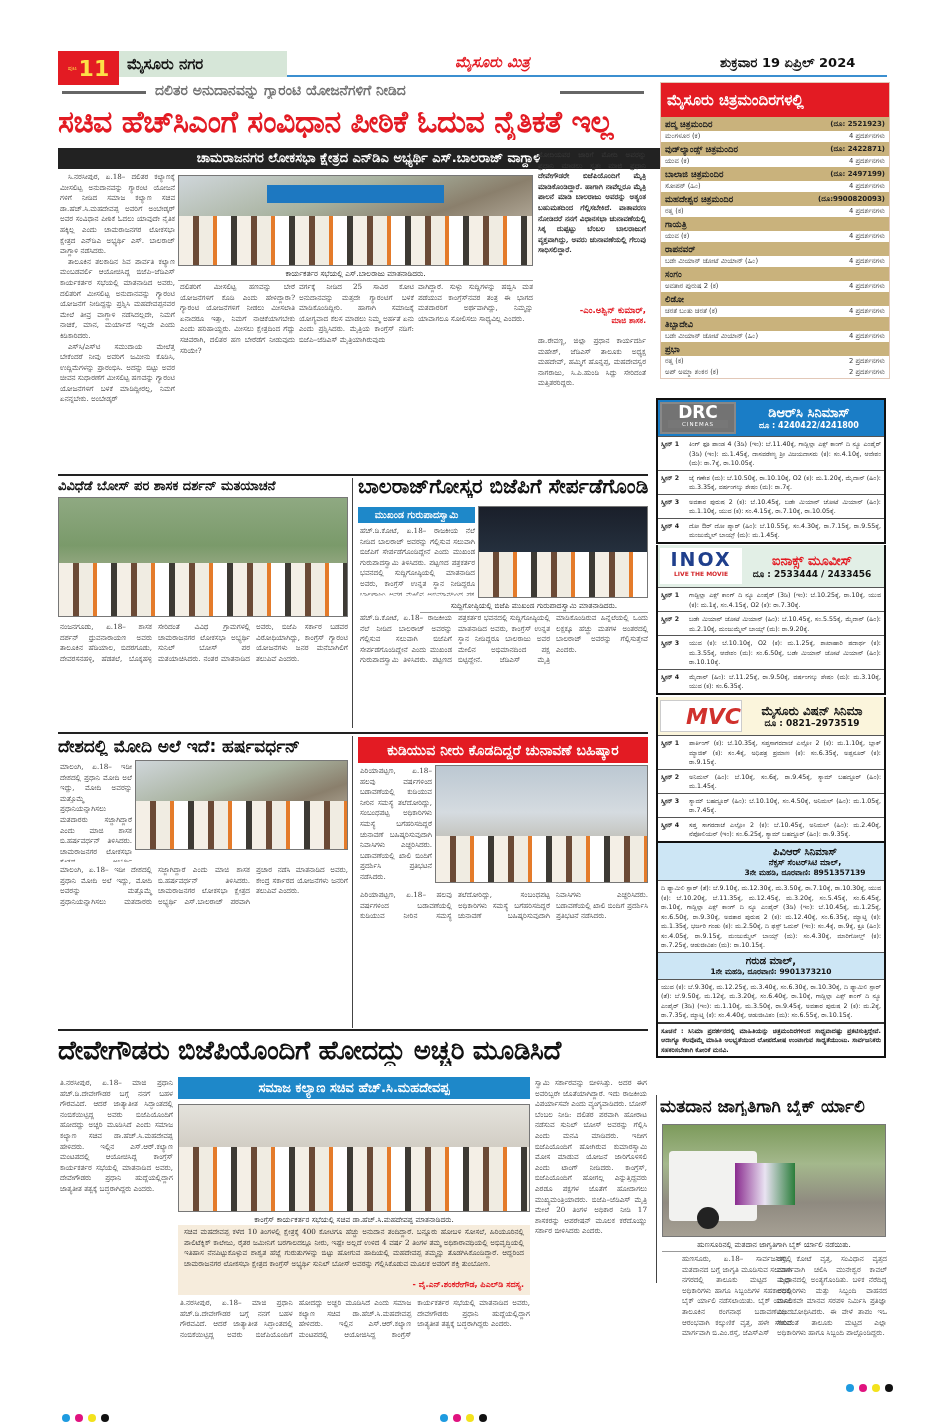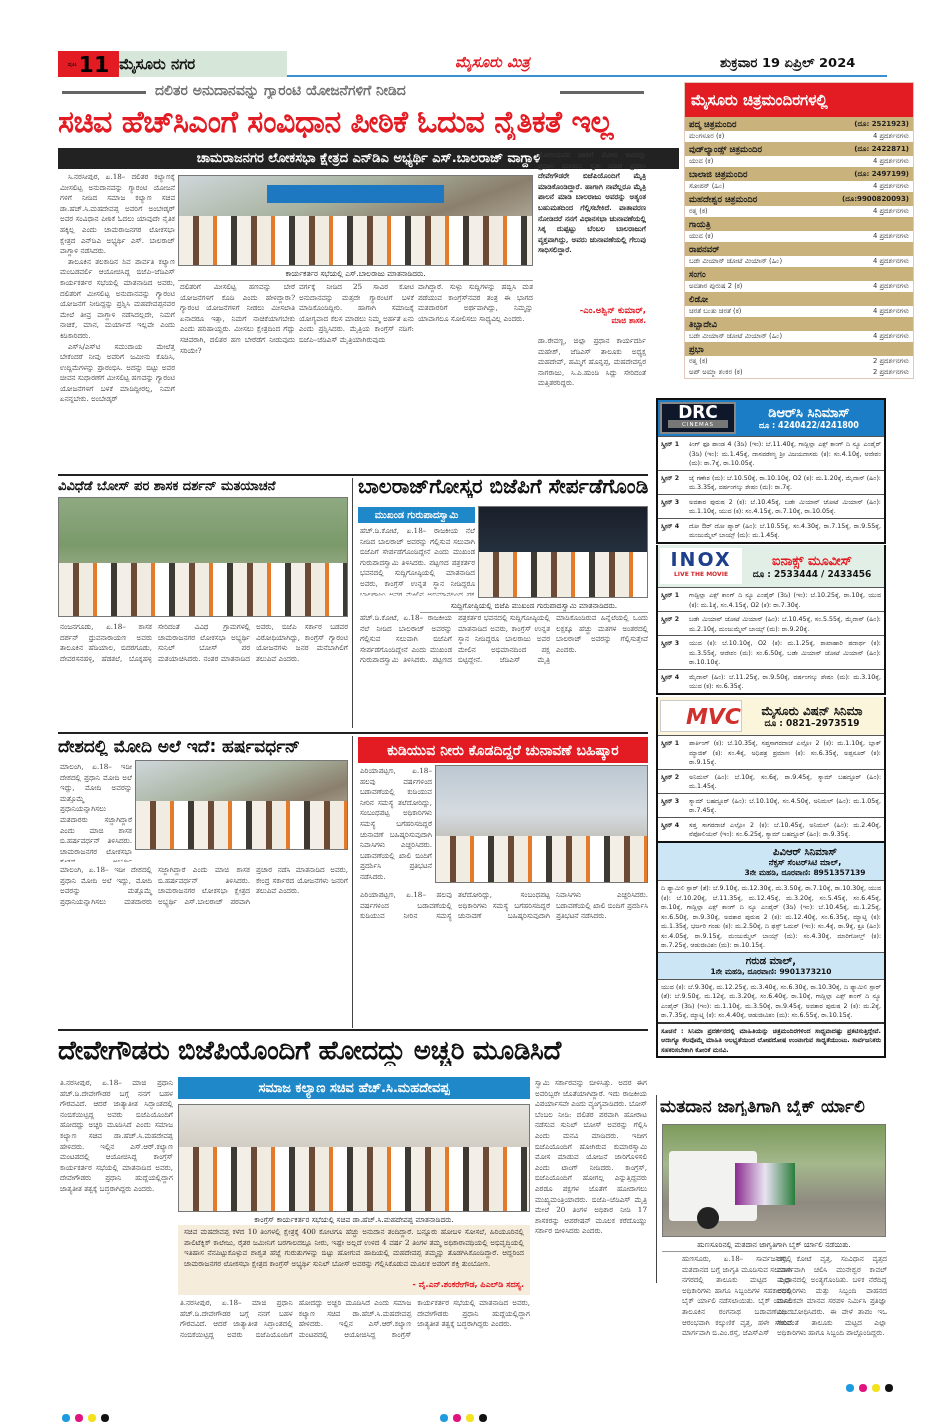--- a/index.html
+++ b/index.html
@@ -21,25 +21,25 @@
 .th-hdr{background:#c9b27c;font-size:8.5px;font-weight:bold;color:#222;height:14px;line-height:14px;padding:0 4px;display:flex;justify-content:space-between}
 .th-row{background:#fff;font-size:6.8px;color:#333;height:11px;line-height:11px;padding:0 4px;display:flex;justify-content:space-between}
 .screen{display:flex;border-top:1px solid #555;font-size:6.3px;line-height:9.5px;color:#222;padding:2px 3px}
 .screen .s-lbl{width:28px;flex:none;font-weight:bold}
 .screen .s-txt{flex:1;text-align:justify}
 .dots span{display:inline-block;width:8px;height:8px;border-radius:50%;margin-right:5px}
 </style>
 </head>
 <body>
 
-<div class="abs" style="left:58px;top:51px;width:61px;height:26px;background:#e31b23;color:#000000;display:flex;align-items:center;justify-content:center;gap:2px">
+<div class="abs" style="left:58px;top:51px;width:61px;height:34px;background:#e31b23;color:#fde047;display:flex;align-items:center;justify-content:center;gap:2px">
   <span style="font-size:6px">ಪುಟ</span>
   <span style="font-size:22px;font-weight:bold">11</span>
 </div>
-<div class="abs" style="left:119px;top:51px;width:168px;height:26px;background:#d6e6d8;padding-left:0;line-height:26px;font-size:15px;font-weight:bold;color:#111">
+<div class="abs" style="left:119px;top:51px;width:168px;height:26px;background:#d6e6d8;padding-left:8px;line-height:26px;font-size:15px;font-weight:bold;color:#111">
   <span>ಮೈಸೂರು ನಗರ</span>
 </div>
 <div class="abs" style="left:455px;top:53px;font-size:15px;font-weight:bold;color:#e31b23;font-style:italic">ಮೈಸೂರು ಮಿತ್ರ</div>
 <div class="abs" style="left:720px;top:55px;font-size:13px;font-weight:bold;color:#111">ಶುಕ್ರವಾರ 19 ಏಪ್ರಿಲ್ 2024</div>
 <div class="abs" style="left:287px;top:75px;width:600px;height:2px;background:#3b8fd0"></div>
 
 <div class="abs" style="left:62px;top:91px;width:84px;height:3px;background:#666"></div>
 <div class="abs" style="left:155px;top:82px;width:400px;font-size:14px;font-weight:bold;color:#737373;white-space:nowrap;overflow:hidden">ದಲಿತರ ಅನುದಾನವನ್ನು ಗ್ಯಾರಂಟಿ ಯೋಜನೆಗಳಿಗೆ ನೀಡಿದ</div>
 <div class="abs" style="left:560px;top:91px;width:84px;height:3px;background:#666"></div>
 <div class="abs" style="left:58px;top:104px;width:590px;font-size:30px;font-weight:bold;color:#e31b23;white-space:nowrap;overflow:hidden;letter-spacing:-0.5px">ಸಚಿವ ಹೆಚ್‌ಸಿಎಂಗೆ ಸಂವಿಧಾನ ಪೀಠಿಕೆ ಓದುವ ನೈತಿಕತೆ ಇಲ್ಲ</div>
@@ -110,21 +110,21 @@
   <div class="crowd" style="height:60%"></div>
 </div>
 <div class="abs caption" style="left:178px;top:1213px;width:352px">ಕಾಂಗ್ರೆಸ್ ಕಾರ್ಯಕರ್ತರ ಸಭೆಯಲ್ಲಿ ಸಚಿವ ಡಾ.ಹೆಚ್.ಸಿ.ಮಹದೇವಪ್ಪ ಮಾತನಾಡಿದರು.</div>
 <div class="abs" style="left:178px;top:1225px;width:352px;height:70px;background:#f6ecdc;padding:2px 6px">
   <div class="txt" style="height:53px;color:#222">ಸಚಿವ ಮಹದೇವಪ್ಪ ಕಳೆದ 10 ತಿಂಗಳಲ್ಲಿ ಕ್ಷೇತ್ರಕ್ಕೆ 400 ಕೋಟಿಗೂ ಹೆಚ್ಚು ಅನುದಾನ ತಂದಿದ್ದಾರೆ. ಬನ್ನೂರು ಹೋಬಳಿ ಸೋಸಲೆ, ಹಿರಿಯೂರಿನಲ್ಲಿ ಪಾಲಿಟೆಕ್ನಿಕ್ ಕಾಲೇಜು, ರೈತರ ಜಮೀನಿಗೆ ಬರಗಾಲದಲ್ಲೂ ನೀರು, ಇಷ್ಟೇ ಅಲ್ಲದೆ ಉಳಿದ 4 ವರ್ಷ 2 ತಿಂಗಳ ತಮ್ಮ ಅಧಿಕಾರಾವಧಿಯಲ್ಲಿ ಅಭಿವೃದ್ಧಿಯಲ್ಲಿ ಇತಿಹಾಸ ನೆನಪಿಟ್ಟುಕೊಳ್ಳುವ ಶಾಶ್ವತ ಹೆಜ್ಜೆ ಗುರುತುಗಳನ್ನು ಬಿಟ್ಟು ಹೋಗುವ ಹಾದಿಯಲ್ಲಿ ಮಹದೇವಪ್ಪ ತಮ್ಮನ್ನು ತೊಡಗಿಸಿಕೊಂಡಿದ್ದಾರೆ. ಆದ್ದರಿಂದ ಚಾಮರಾಜನಗರ ಲೋಕಸಭಾ ಕ್ಷೇತ್ರದ ಕಾಂಗ್ರೆಸ್ ಅಭ್ಯರ್ಥಿ ಸುನಿಲ್ ಬೋಸ್ ಅವರನ್ನು ಗೆಲ್ಲಿಸಿಕೊಡುವ ಮೂಲಕ ಅವರಿಗೆ ಶಕ್ತಿ ತುಂಬೋಣ.</div>
   <div style="font-size:8px;color:#e31b23;font-weight:bold;text-align:right">- ವೈ.ಎನ್.ಶಂಕರೇಗೌಡ, ಪಿಎಲ್‌ಡಿ ಸದಸ್ಯ.</div>
 </div>
 <div class="abs txt" style="left:180px;top:1298px;width:350px;height:110px;column-count:3;column-gap:6px">ತಿ.ನರಸೀಪುರ, ಏ.18– ಮಾಜಿ ಪ್ರಧಾನಿ ಹೆಚ್.ಡಿ.ದೇವೇಗೌಡರ ಬಗ್ಗೆ ನನಗೆ ಬಹಳ ಗೌರವವಿದೆ. ಆದರೆ ಜಾತ್ಯಾತೀತ ಸಿದ್ಧಾಂತದಲ್ಲಿ ನಂಬಿಕೆಯಿಟ್ಟಿದ್ದ ಅವರು ಬಿಜೆಪಿಯೊಂದಿಗೆ ಹೋದದ್ದು ಅಚ್ಚರಿ ಮೂಡಿಸಿದೆ ಎಂದು ಸಮಾಜ ಕಲ್ಯಾಣ ಸಚಿವ ಡಾ.ಹೆಚ್.ಸಿ.ಮಹದೇವಪ್ಪ ಹೇಳಿದರು. ಇಲ್ಲಿನ ಎಸ್.ಆರ್.ಕಲ್ಯಾಣ ಮಂಟಪದಲ್ಲಿ ಆಯೋಜಿಸಿದ್ದ ಕಾಂಗ್ರೆಸ್ ಕಾರ್ಯಕರ್ತರ ಸಭೆಯಲ್ಲಿ ಮಾತನಾಡಿದ ಅವರು, ದೇವೇಗೌಡರು ಪ್ರಧಾನಿ ಹುದ್ದೆಯಲ್ಲಿದ್ದಾಗ ಜಾತ್ಯತೀತ ತತ್ವಕ್ಕೆ ಬದ್ಧರಾಗಿದ್ದರು ಎಂದರು.</div>
 <div class="abs txt" style="left:535px;top:1078px;width:112px;height:330px">ಸ್ವಾಮಿ ಸರ್ಕಾರವನ್ನು ಬೀಳಿಸಿತ್ತು. ಅದರ ಈಗ ಅವರಿಬ್ಬರೇ ಜೊತೆಯಾಗಿದ್ದಾರೆ. ಇದು ರಾಜಕೀಯ ವಿಪರ್ಯಾಸವೇ ಎಂದು ವ್ಯಂಗ್ಯವಾಡಿದರು. ಬೋಸ್ ಬೆಂಬಲ ನೀಡಿ: ದಲಿತರ ಪರವಾಗಿ ಹೋರಾಟ ನಡೆಸುವ ಸುನಿಲ್ ಬೋಸ್ ಅವರನ್ನು ಗೆಲ್ಲಿಸಿ ಎಂದು ಮನವಿ ಮಾಡಿದರು. ಇದೀಗ ಬಿಜೆಪಿಯೊಂದಿಗೆ ಹೋಗಿರುವ ಕುಮಾರಸ್ವಾಮಿ ಮೋಸ ಮಾಡುವ ಯೋಜನೆ ಜಾರಿಗೊಳಿಸಲಿ ಎಂದು ಟಾಂಗ್ ನೀಡಿದರು. ಕಾಂಗ್ರೆಸ್, ಬಿಜೆಪಿಯೊಂದಿಗೆ ಹೋಗಲ್ಲ ಎನ್ನುತ್ತಿದ್ದವರು ಎರಡೂ ಪಕ್ಷಗಳ ಜೊತೆಗೆ ಹೋದಾಗಲು ಮುಖ್ಯಮಂತ್ರಿಯಾದರು. ಬಿಜೆಪಿ–ಜೆಡಿಎಸ್ ಮೈತ್ರಿ ಮೇಲೆ 20 ತಿಂಗಳ ಅಧಿಕಾರ ನೀಡಿ 17 ಶಾಸಕರನ್ನು ಆಪರೇಷನ್ ಮೂಲಕ ಕರೆದೊಯ್ದು ಸರ್ಕಾರ ಬೀಳಿಸಿದರು ಎಂದರು.</div>
 
-<div class="abs" style="left:684px;top:82px;width:230px;border:1px solid #e2c8b8">
+<div class="abs" style="left:660px;top:82px;width:230px;border:1px solid #e2c8b8">
   <div class="red-box" style="font-size:15px;height:34px;line-height:34px;text-align:left;padding-left:6px">ಮೈಸೂರು ಚಿತ್ರಮಂದಿರಗಳಲ್ಲಿ</div>
   <div id="theatre-list">
       <div class="th-hdr">
         <span>ಪದ್ಮ ಚಿತ್ರಮಂದಿರ</span>
         <span style="font-size: 7px;">(ದೂ: 2521923)</span>
       </div>
       <div class="th-row">
         <span>ಮಂಗಳೂರ (ಕ)</span>
         <span>4 ಪ್ರದರ್ಶನಗಳು</span>
       </div>
@@ -202,21 +202,21 @@
       </div>
       <div class="th-row">
         <span>ಅಪ್ ಅಮ್ಮಾ ಶಂಕರ (ಕ)</span>
         <span>2 ಪ್ರದರ್ಶನಗಳು</span>
       </div>
     </div>
 </div>
 
 <div class="abs" style="left:656px;top:398px;width:230px;border:2px solid #111">
   <div style="background:#1a7dc6;height:36px;display:flex;align-items:center;padding:2px">
-    <div style="width:76px;height:32px;background:#0f172a;border:2px solid #888;color:#fff;text-align:center;line-height:16px">
+    <div style="width:76px;height:32px;background:#737373;border:2px solid #888;color:#fff;text-align:center;line-height:16px">
       <div style="font-size:17px;font-weight:bold">DRC</div>
       <div style="font-size:5.5px;letter-spacing:1px;background:#777;margin:0 6px;line-height:8px">CINEMAS</div>
     </div>
     <div style="flex:1;text-align:center;color:#fff">
       <div style="font-size:13px;font-weight:bold">ಡಿಆರ್‌ಸಿ ಸಿನಿಮಾಸ್</div>
       <div style="font-size:8px;font-weight:bold">ದೂ : 4240422/4241800</div>
     </div>
   </div>
   <div id="drc-screens">
       <div class="screen">

